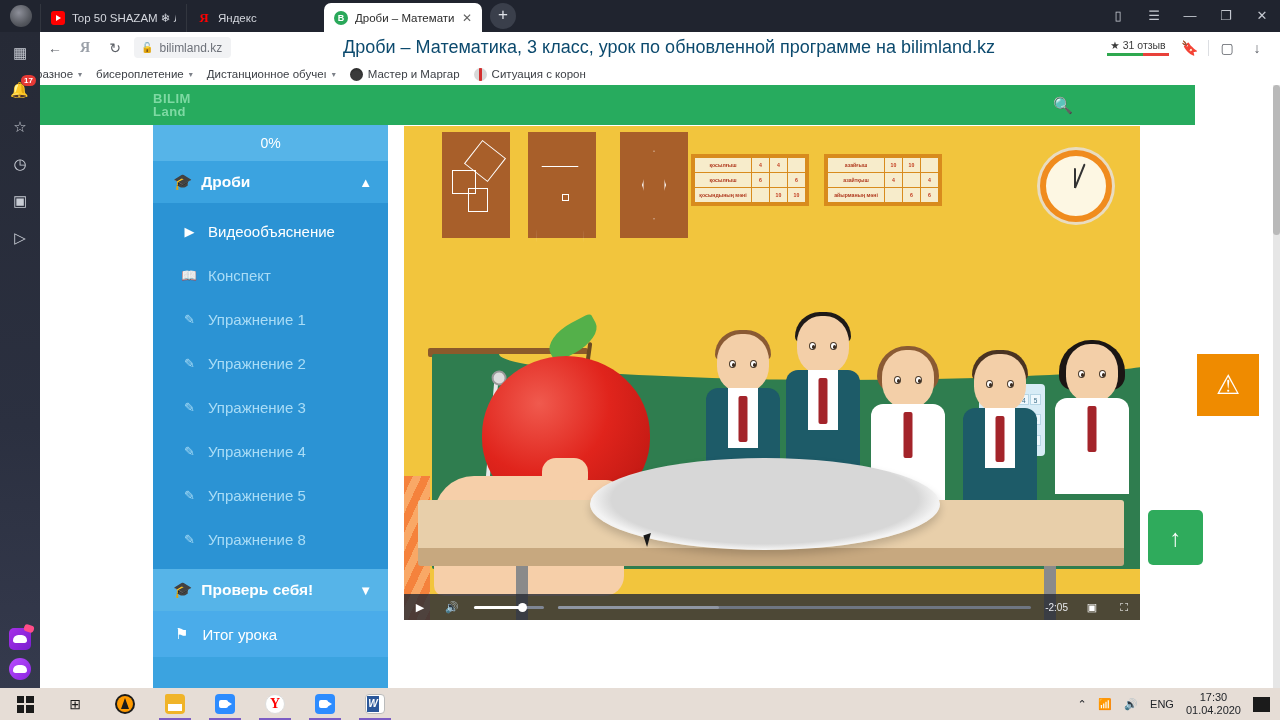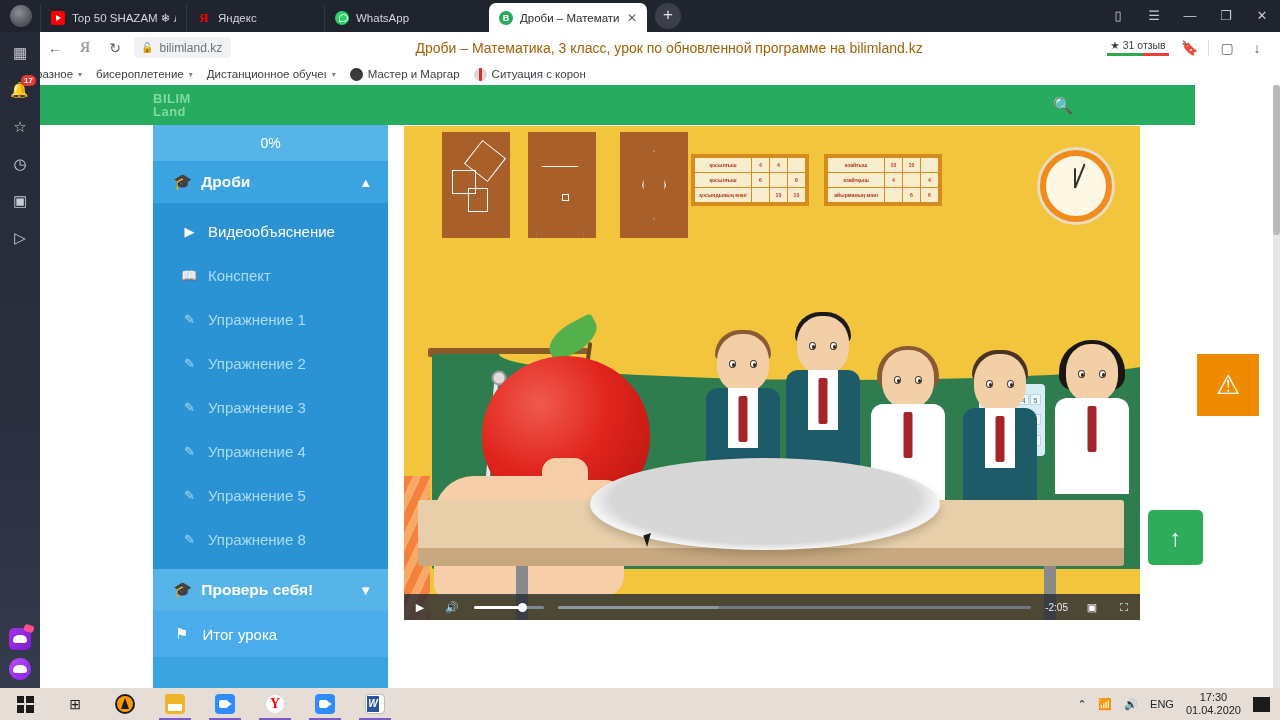--- a/index.html
+++ b/index.html
@@ -78,21 +78,21 @@
              justify-content:center; color: #5b5f66; font-size: 14px; flex:none; }
   .tb-icon.ya { color:#9aa0a8; font-family:"Liberation Serif", serif; font-weight:bold;}
   .addr {
     display: flex; align-items: center; gap: 6px;
     background: #f1f2f4; border-radius: 4px; height: 21px;
     padding: 0 9px 0 7px; margin-left: 4px; flex: none;
   }
   .addr-lock { font-size: 10px; color: #6e7279; }
   .addr-url { font-size: 12px; color: #6d7179; }
   .tb-title {
-    flex: 1; text-align: center; font-size: 14px; color: #a16207;
+    flex: 1; text-align: center; font-size: 18px; color: #0c4a6e;
     white-space: nowrap; overflow: hidden; padding: 0 20px;
   }
   .review-badge {
     display: flex; flex-direction: column; align-items: center;
     font-size: 10.5px; color: #3c3c3c; flex: none; margin-right: 6px;
   }
   .review-badge .rb-line {
     width: 62px; height: 3px; margin-top: 2px;
     background: linear-gradient(to right,#2fa84f 0 58%, #e8413a 58% 100%);
   }
@@ -336,24 +336,20 @@
     <div class="profile-av"></div>
 
     <div class="tab t1">
       <span class="fav fav-yt"></span>
       <span class="tab-label">Top 50 SHAZAM ❄ Лучша</span>
     </div>
     <div class="tab t2">
       <span class="fav fav-ya">Я</span>
       <span class="tab-label">Яндекс</span>
     </div>
-    <div class="tab t3">
-      <span class="fav fav-wa"></span>
-      <span class="tab-label">WhatsApp</span>
-    </div>
     <div class="tab active">
       <span class="fav fav-bl"></span>
       <span class="tab-label">Дроби – Математика, 3</span>
       <span class="tab-close">✕</span>
     </div>
 
     <div class="newtab">+</div>
     <div class="tabstrip-spacer"></div>
 
     <div class="win-ctrls">

